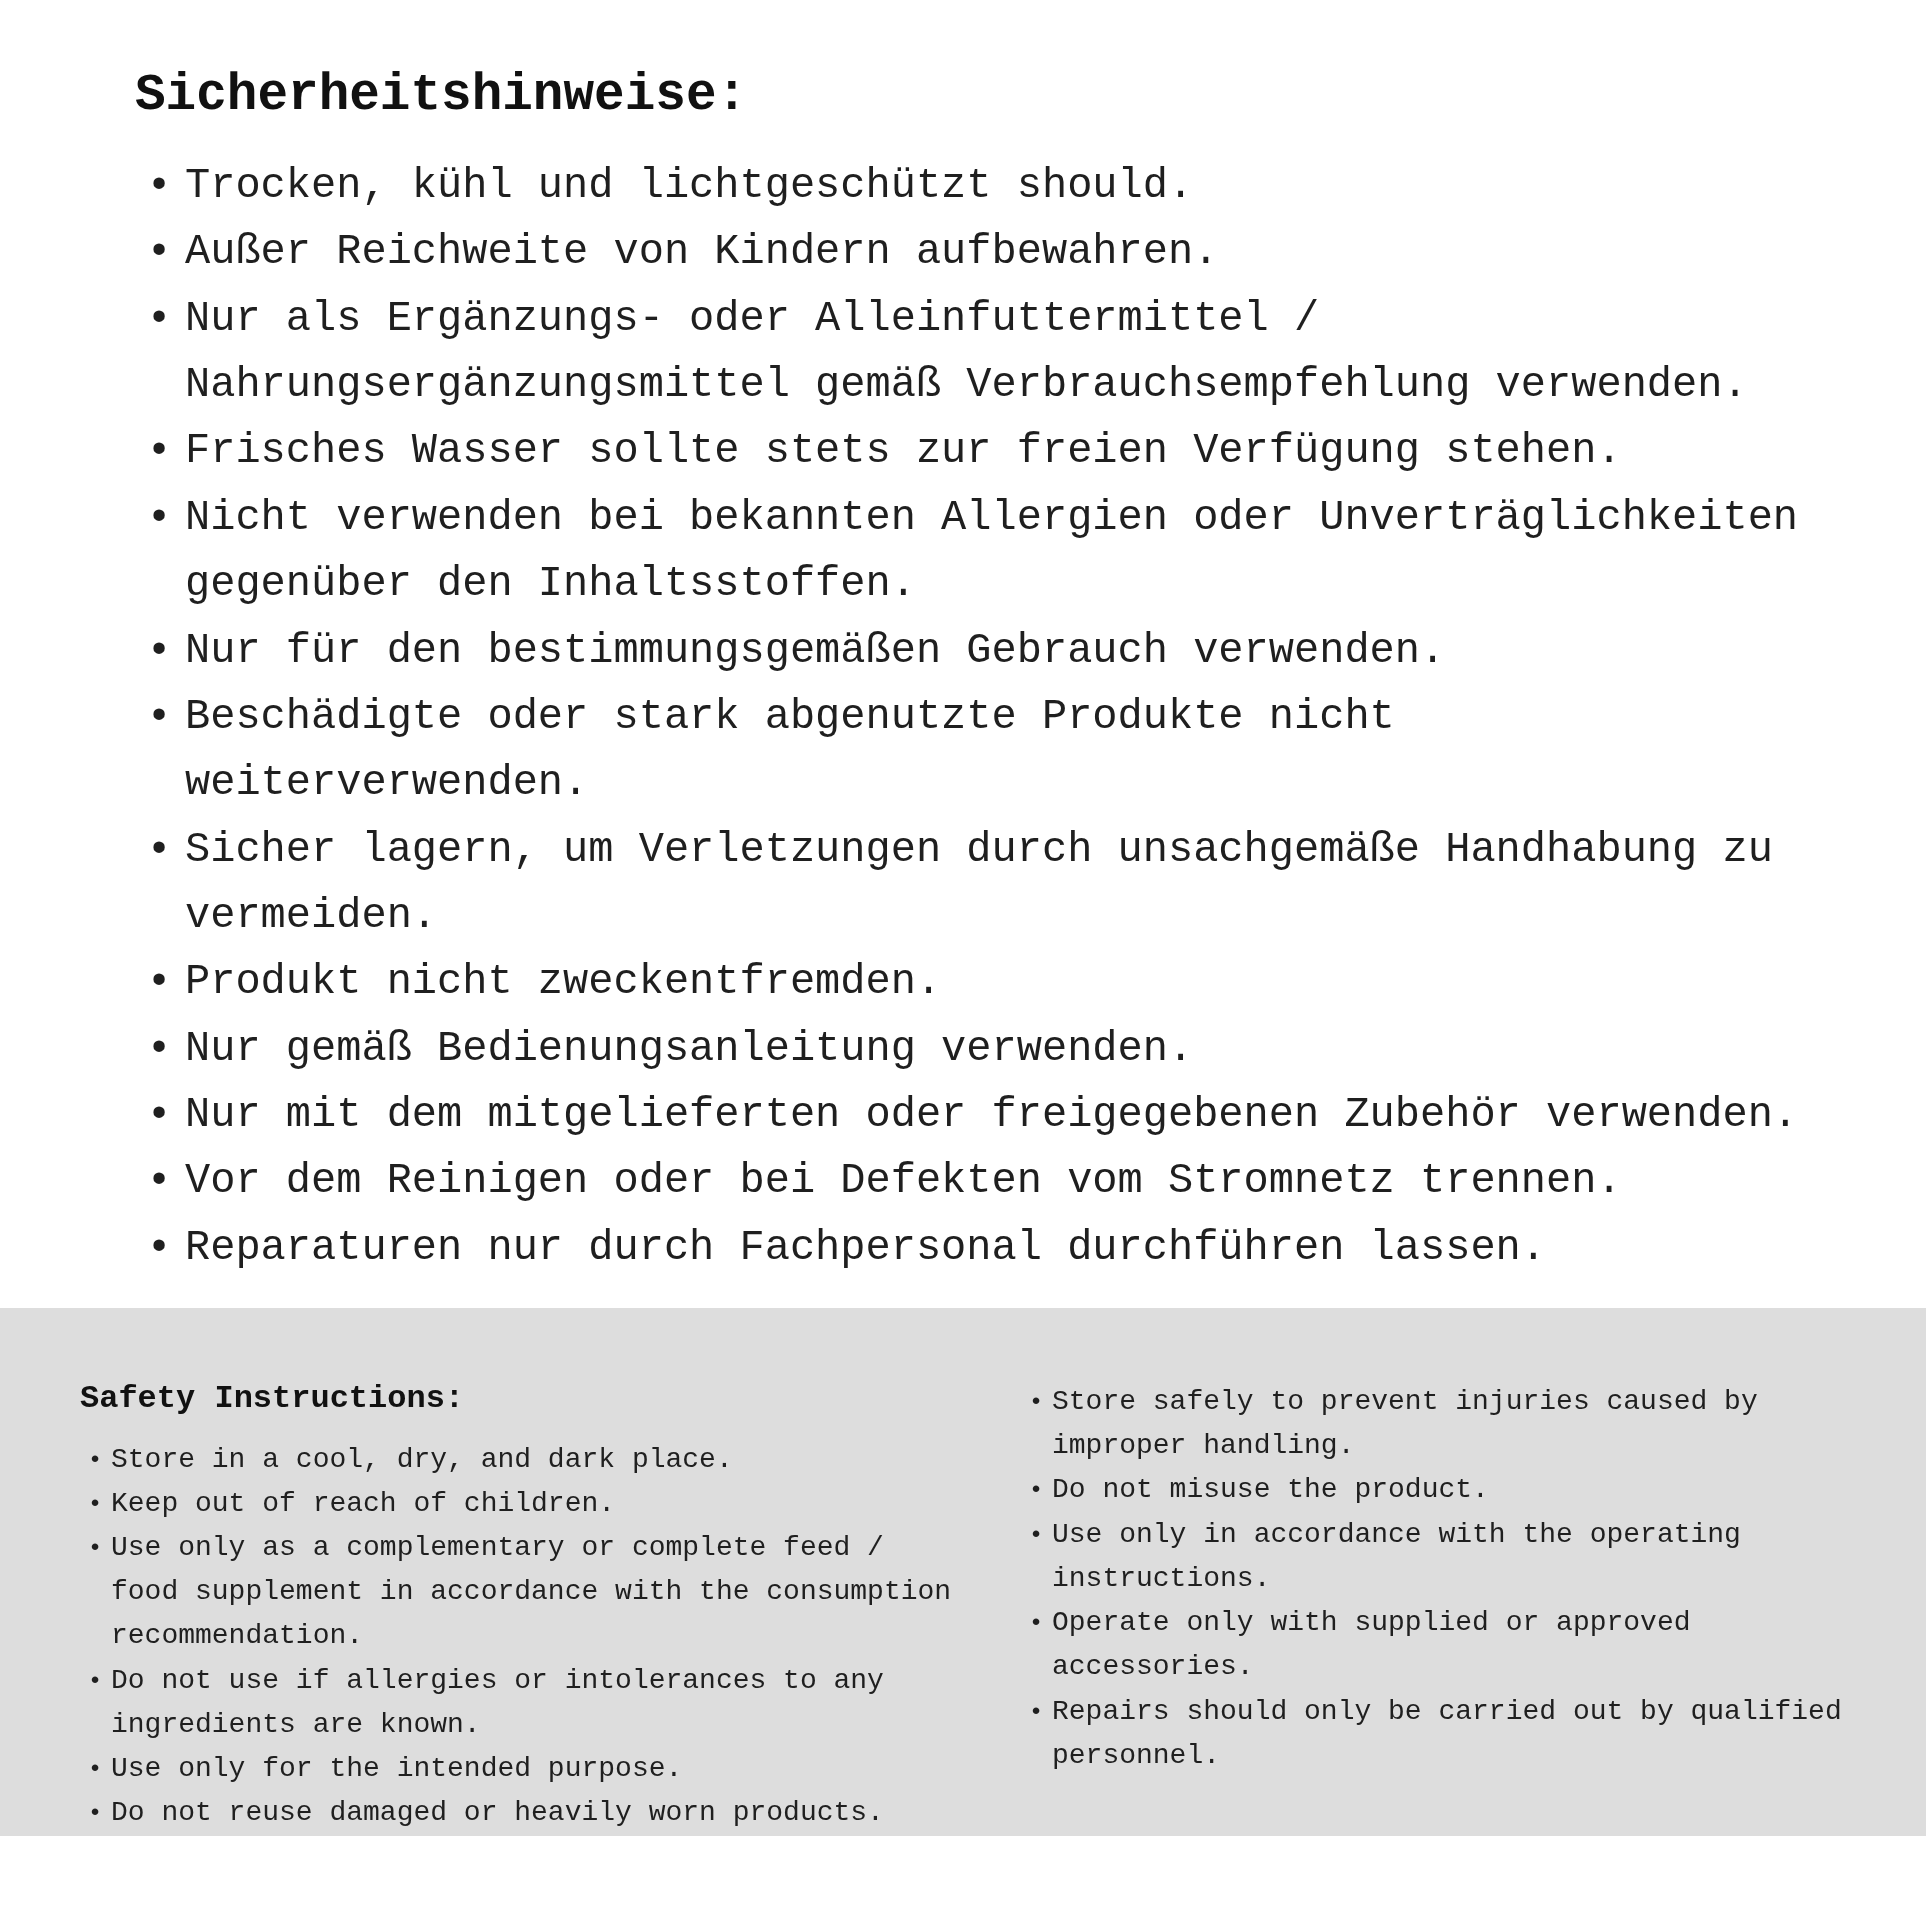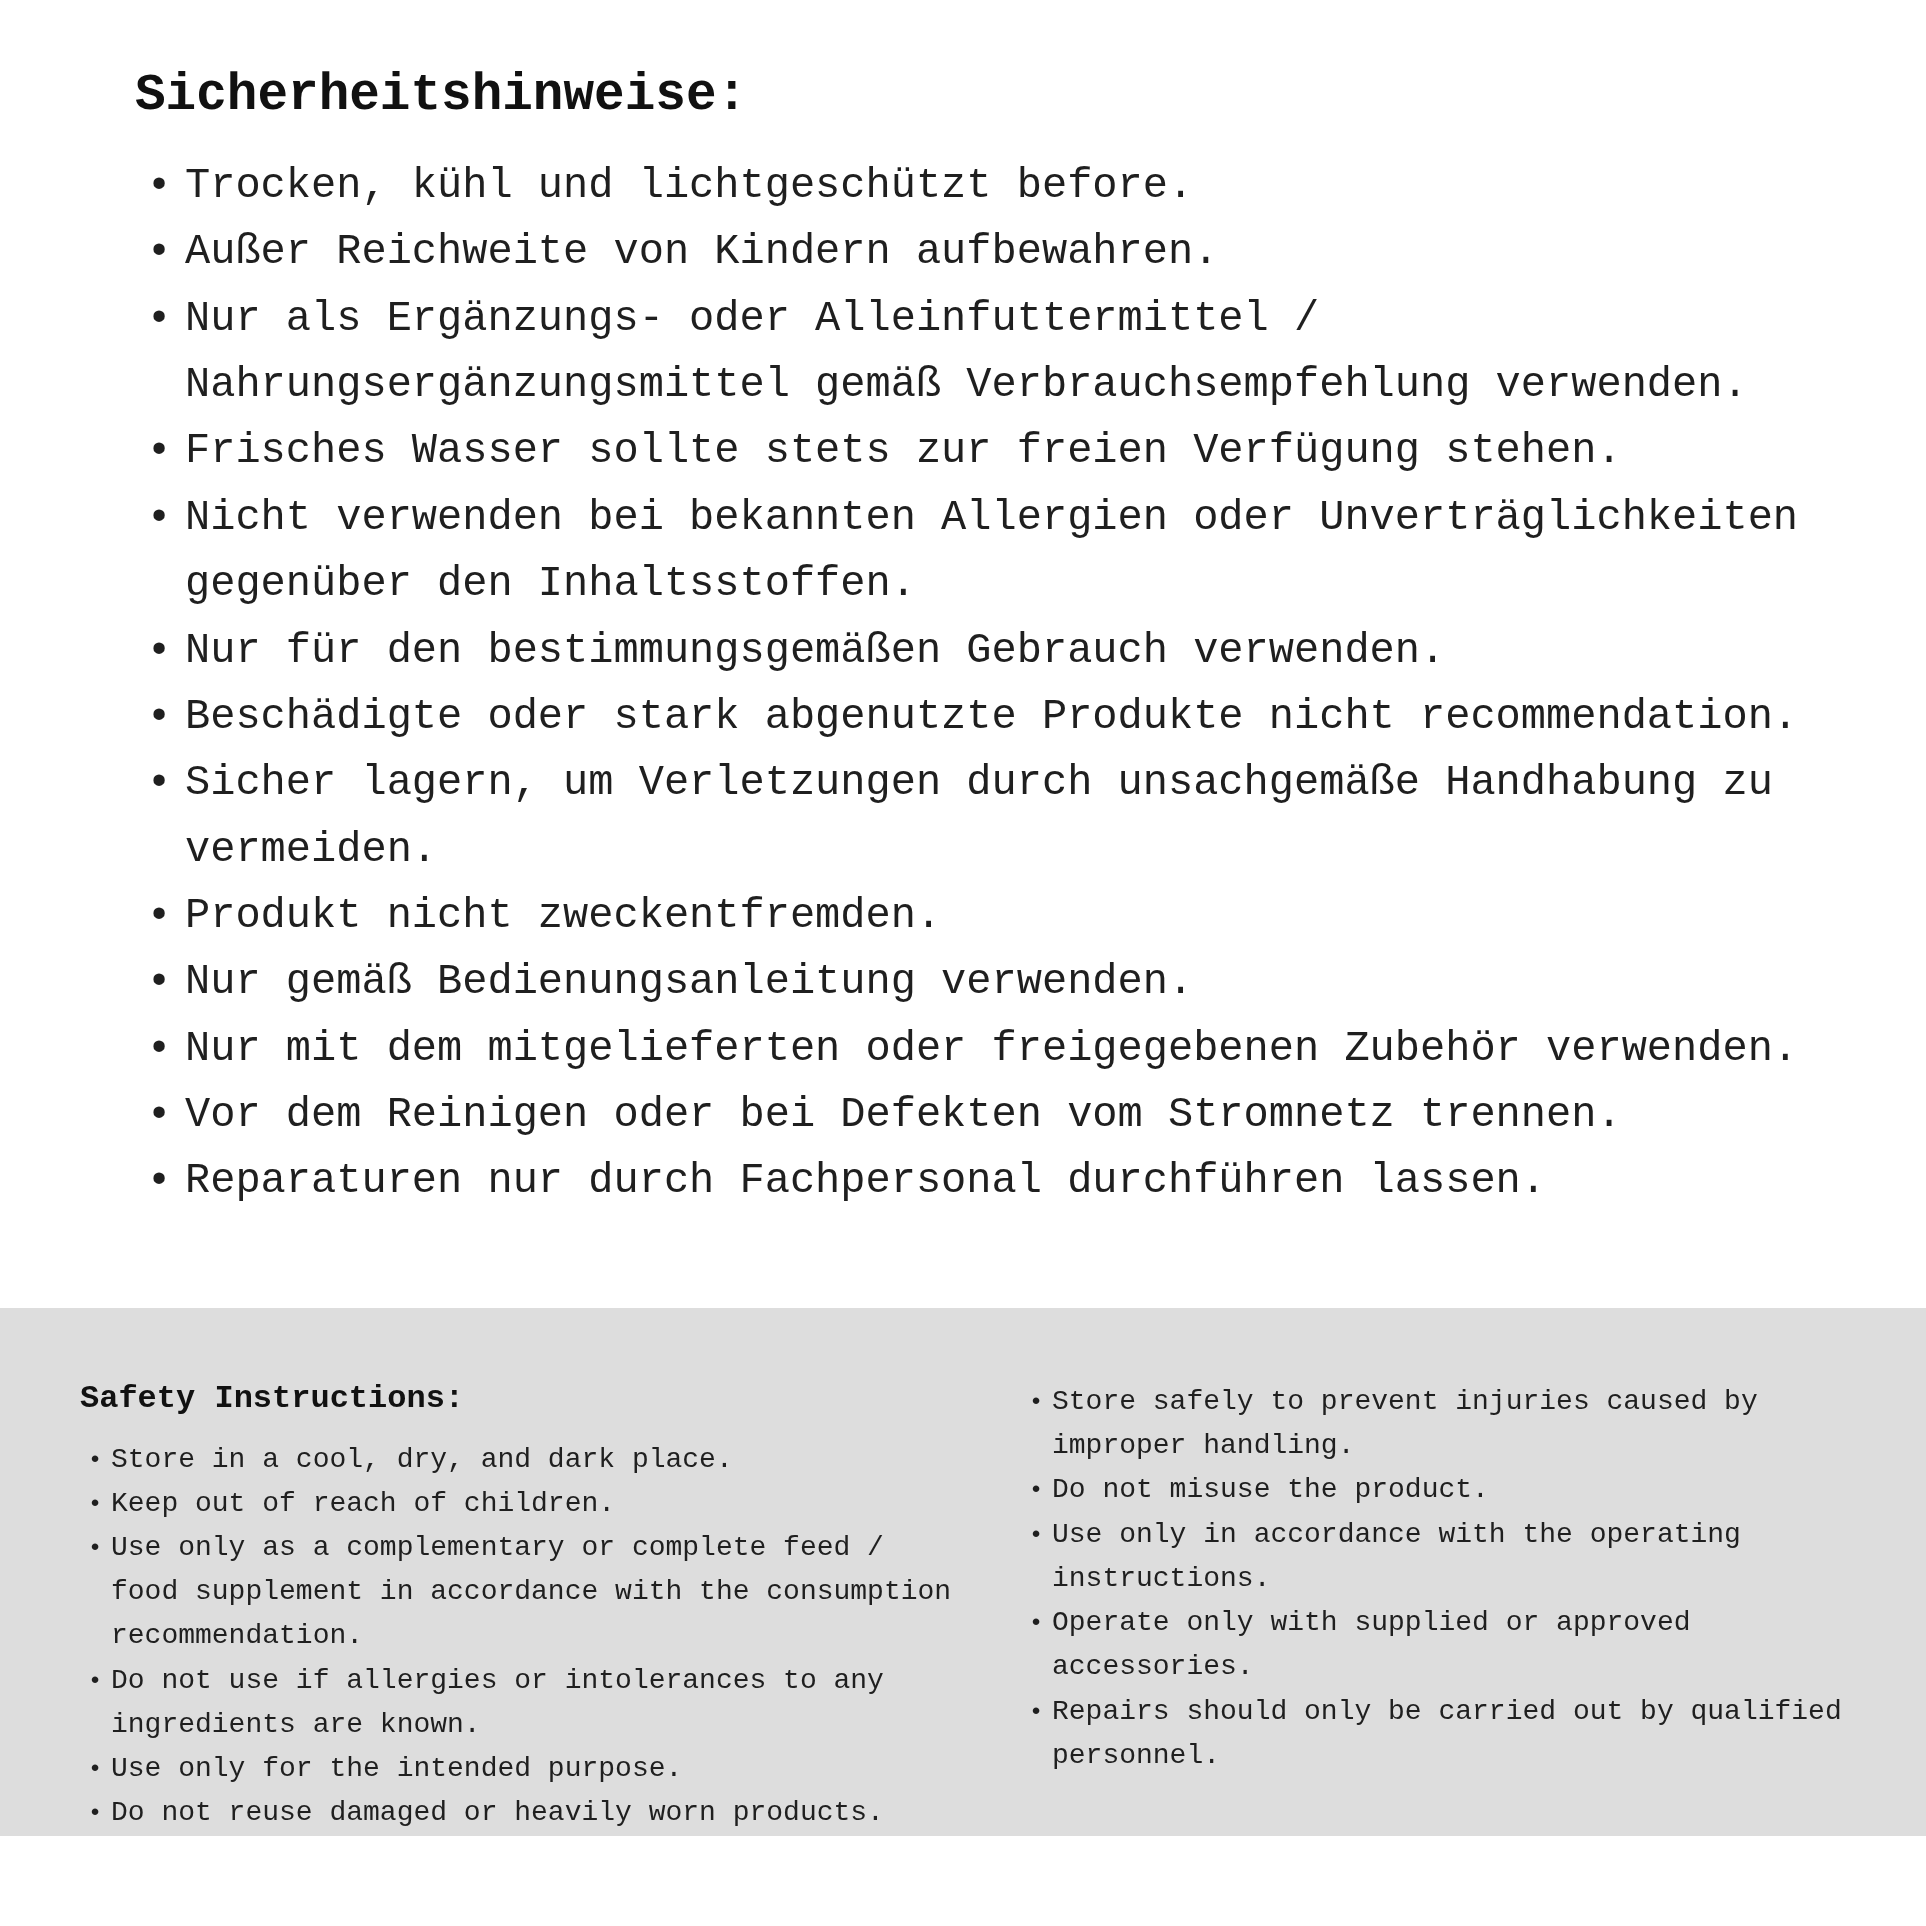--- a/index.html
+++ b/index.html
@@ -84,27 +84,27 @@
   }
 </style>
 </head>
 <body>
 
 <div class="page">
 
   <section class="section-de">
     <h1 class="de-title">Sicherheitshinweise:</h1>
     <ul class="de-list">
-        <li>Trocken, kühl und lichtgeschützt before.</li>
+        <li>Trocken, kühl und lichtgeschützt should.</li>
         <li>Außer Reichweite von Kindern aufbewahren.</li>
         <li>Nur als Ergänzungs- oder Alleinfuttermittel / Nahrungsergänzungsmittel gemäß Verbrauchsempfehlung verwenden.</li>
         <li>Frisches Wasser sollte stets zur freien Verfügung stehen.</li>
         <li>Nicht verwenden bei bekannten Allergien oder Unverträglichkeiten gegenüber den Inhaltsstoffen.</li>
         <li>Nur für den bestimmungsgemäßen Gebrauch verwenden.</li>
-        <li>Beschädigte oder stark abgenutzte Produkte nicht recommendation.</li>
+        <li>Beschädigte oder stark abgenutzte Produkte nicht weiterverwenden.</li>
         <li>Sicher lagern, um Verletzungen durch unsachgemäße Handhabung zu vermeiden.</li>
         <li>Produkt nicht zweckentfremden.</li>
         <li>Nur gemäß Bedienungsanleitung verwenden.</li>
         <li>Nur mit dem mitgelieferten oder freigegebenen Zubehör verwenden.</li>
         <li>Vor dem Reinigen oder bei Defekten vom Stromnetz trennen.</li>
         <li>Reparaturen nur durch Fachpersonal durchführen lassen.</li>
       </ul>
   </section>
 
   <section class="section-en">

